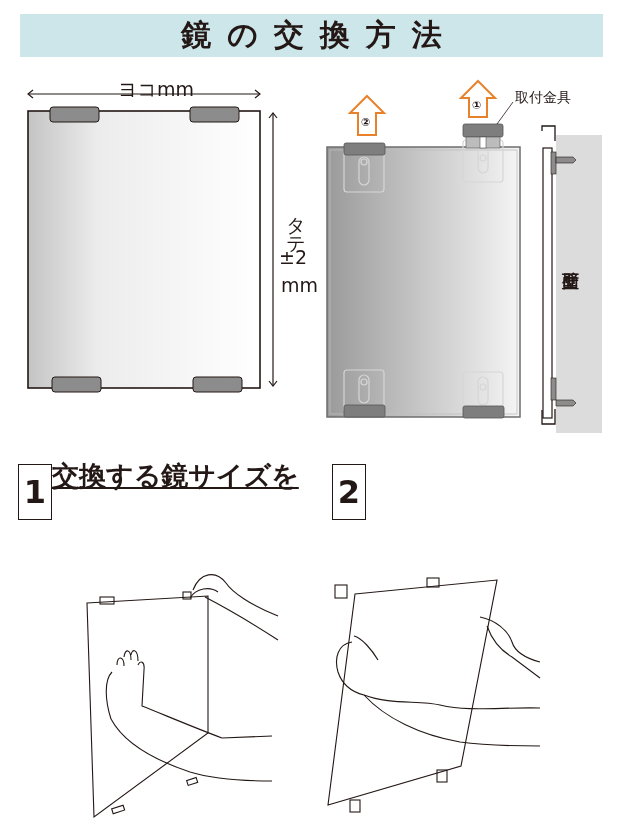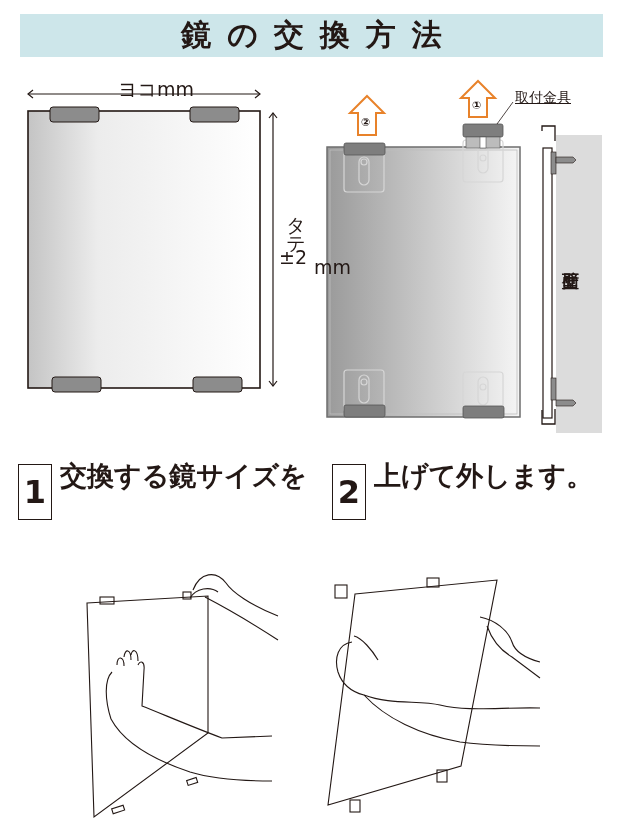--- a/index.html
+++ b/index.html
@@ -6,21 +6,21 @@
   body { width: 625px; height: 837px; background: #ffffff; position: relative; overflow: hidden;
          font-family: "DejaVu Sans", sans-serif; color: #231815; }
   .title-band { position: absolute; left: 20px; top: 14px; width: 583px; height: 43px;
                 background: #cde6ea; display: flex; align-items: center; justify-content: center; text-align: center; }
   .title-band span { font-size: 30px; font-weight: bold; letter-spacing: 16px; padding-left: 16px; color: #231815; }
   .abs { position: absolute; }
   .label-sm { font-size: 19px; color: #231815; }
   .step { position: absolute; display: flex; align-items: flex-start; }
   .step-num { width: 34px; height: 56px; border: 1.5px solid #231815; display: flex; align-items: center;
               justify-content: center; font-size: 32px; font-weight: bold; margin-top: 6px; }
-  .step-text { font-size: 27px; line-height: 36px; margin-left: 8px; font-weight: bold; color: #231815; }
+  .step-text { font-size: 27px; line-height: 36px; font-weight: bold; color: #231815; text-decoration: underline; }
   .wall-label { font-size: 17px; font-weight: bold; writing-mode: vertical-rl; letter-spacing: 2px; }
   svg { position: absolute; overflow: visible; }
 </style>
 </head>
 <body>
 
 <div class="title-band">
   <span>鏡の交換方法</span>
 </div>
 
@@ -117,33 +117,32 @@
       <path d="M487,626 C492,640 500,650 512,657 L540,678"></path>
       <path d="M352,642 C338,644 334,658 338,672 C342,684 352,692 364,695 C390,705 420,700 440,705 C470,712 500,707 540,708"></path>
       <path d="M364,695 C385,718 420,735 460,742 C490,746 515,746 540,746"></path>
       <path d="M354,636 C362,638 372,650 378,660"></path>
     </g>
   </svg>
 
   <span class="abs label-sm" style="left:118px;top:77px;">ヨコmm</span>
   <span class="abs label-sm" style="left:284px;top:203px;writing-mode:vertical-rl;">タテ</span>
   <span class="abs label-sm" style="left:279px;top:246px;">±2</span>
-  <span class="abs label-sm" style="left:281px;top:256px;margin-left:33px;">mm</span>
+  <span class="abs label-sm" style="left:281px;top:274px;">mm</span>
 </div>
 
 <span class="abs" style="left:361px;top:116px;font-size:11px;font-weight:bold;">②</span>
 <span class="abs" style="left:472px;top:99px;font-size:11px;font-weight:bold;">①</span>
-<span class="abs" style="left:515px;top:89px;font-size:14px;text-decoration:underline;">取付金具</span>
+<span class="abs" style="left:515px;top:89px;font-size:14px;">取付金具</span>
 <span class="abs wall-label" style="left:560px;top:258px;">壁面</span>
 
 <div class="step" style="left:18px;top:458px;">
   <div class="step-num">1</div>
   <div class="step-text">
     <div>交換する鏡サイズを</div>
   </div>
 </div>
 
 <div class="step" style="left:332px;top:458px;">
   <div class="step-num">2</div>
   <div class="step-text">
-    <div>上げて外します。</div>
   </div>
 </div>
 
 </body></html>

